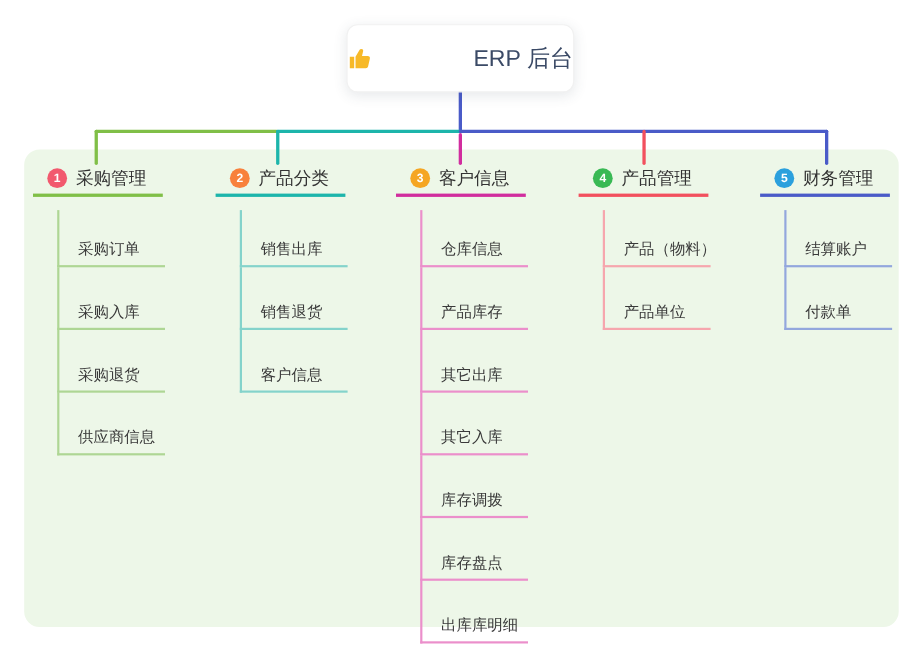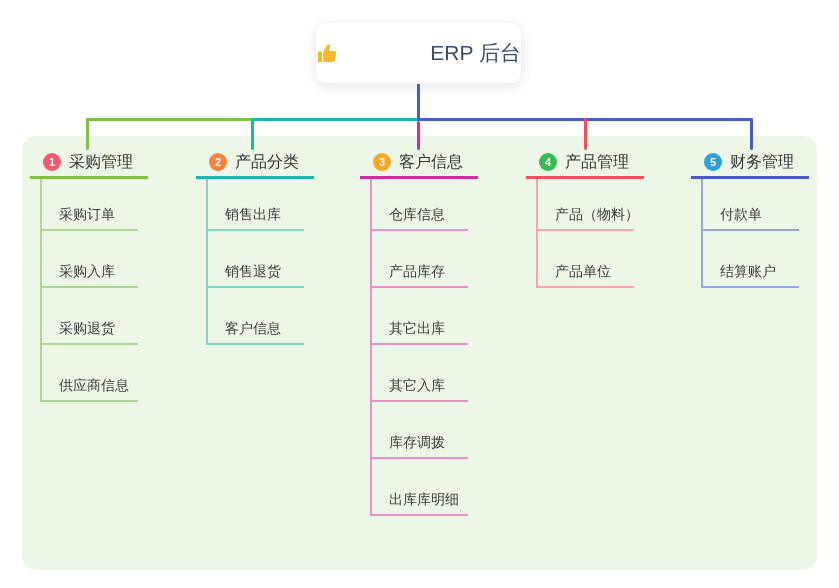--- a/index.html
+++ b/index.html
@@ -30,21 +30,21 @@
   .drop-5{left:750px;}
   .root-drop{left:417px;top:82px;width:3px;height:39px;}
 
   
   .branch{position:absolute;top:148px;width:118px;z-index:3;}
   .pos-0{left:30px}.pos-1{left:196px}.pos-2{left:360px}.pos-3{left:526px}.pos-4{left:691px}
   .branch-heading{display:flex;align-items:center;gap:8px;height:28px;padding-left:13px;
     border-bottom:3px solid var(--line);font-size:16px;color:#333;white-space:nowrap;cursor:default;}
   .badge{flex:0 0 auto;width:18px;height:18px;border-radius:50%;background:var(--badge);
     color:#fff;font-size:11px;line-height:18px;text-align:center;font-weight:bold;}
-  .branch-children{list-style:none;margin:0;padding:0;position:absolute;left:0;top:31px;width:118px;}
+  .branch-children{list-style:none;margin:12px;padding:0;position:absolute;left:0;top:31px;width:118px;}
   .branch-children li{margin-left:10px;width:96px;height:55px;position:relative;
     border-left:2px solid var(--child-line);border-bottom:2px solid var(--child-line);
     display:flex;align-items:flex-end;}
   .branch-children li:first-child{height:50px;}
   .branch-children li span{display:block;padding:0 0 5px 17px;font-size:14px;color:#3a3a3a;white-space:nowrap;}
 </style>
 </head>
 <body>
 
 <div class="canvas">
@@ -123,20 +123,23 @@
           <li>
     <span>其它出库</span>
   </li>
           <li>
     <span>其它入库</span>
   </li>
           <li>
     <span>库存调拨</span>
   </li>
           <li>
+    <span>库存盘点</span>
+  </li>
+          <li>
     <span>出库库明细</span>
   </li>
         </ul>
   </div>
       <div class="branch pos-3" style="--line: #f2505e; --child-line: #f6a6ad; --badge: #39b954;">
     <div class="branch-heading">
       <span class="badge"><i style="font-style:normal">4</i></span>
       <span>产品管理</span>
     </div>
     <ul class="branch-children">
@@ -148,22 +151,22 @@
   </li>
         </ul>
   </div>
       <div class="branch pos-4" style="--line: #4a5bc8; --child-line: #93a7dd; --badge: #2ba0dd;">
     <div class="branch-heading">
       <span class="badge"><i style="font-style:normal">5</i></span>
       <span>财务管理</span>
     </div>
     <ul class="branch-children">
           <li>
-    <span>付款单</span>
+    <span>结算账户</span>
   </li>
           <li>
-    <span>结算账户</span>
+    <span>付款单</span>
   </li>
         </ul>
   </div>
     </div>
 
 </div>
 
 </body></html>

